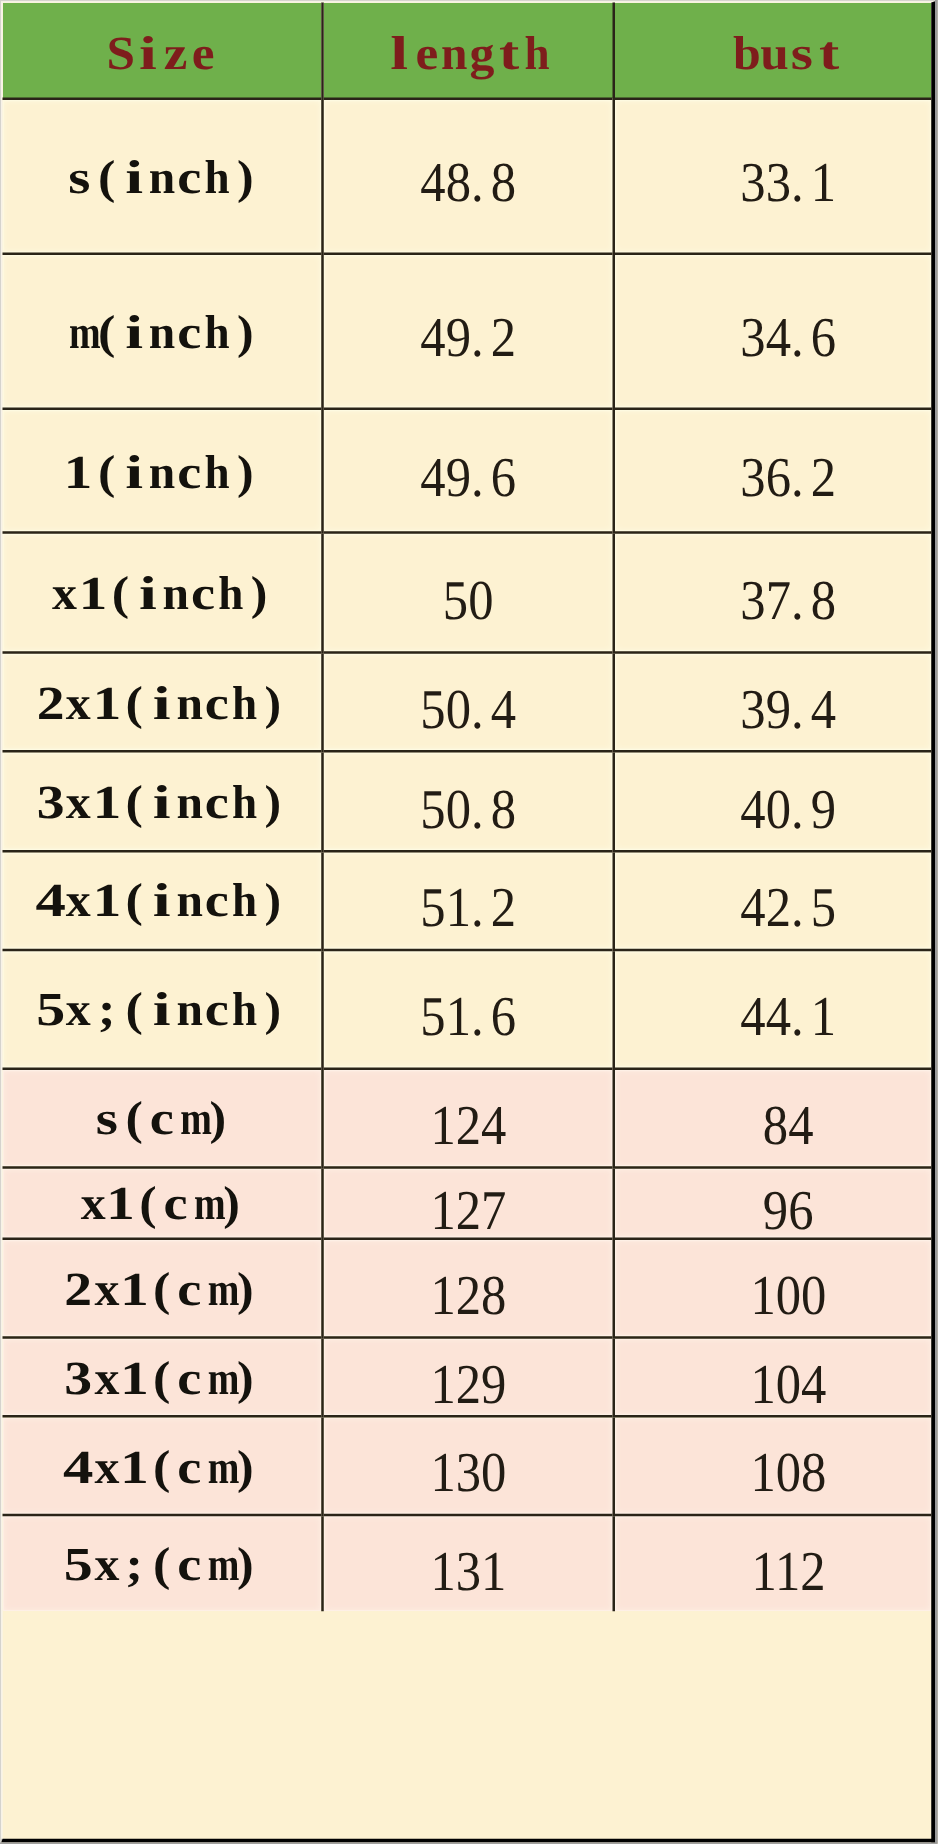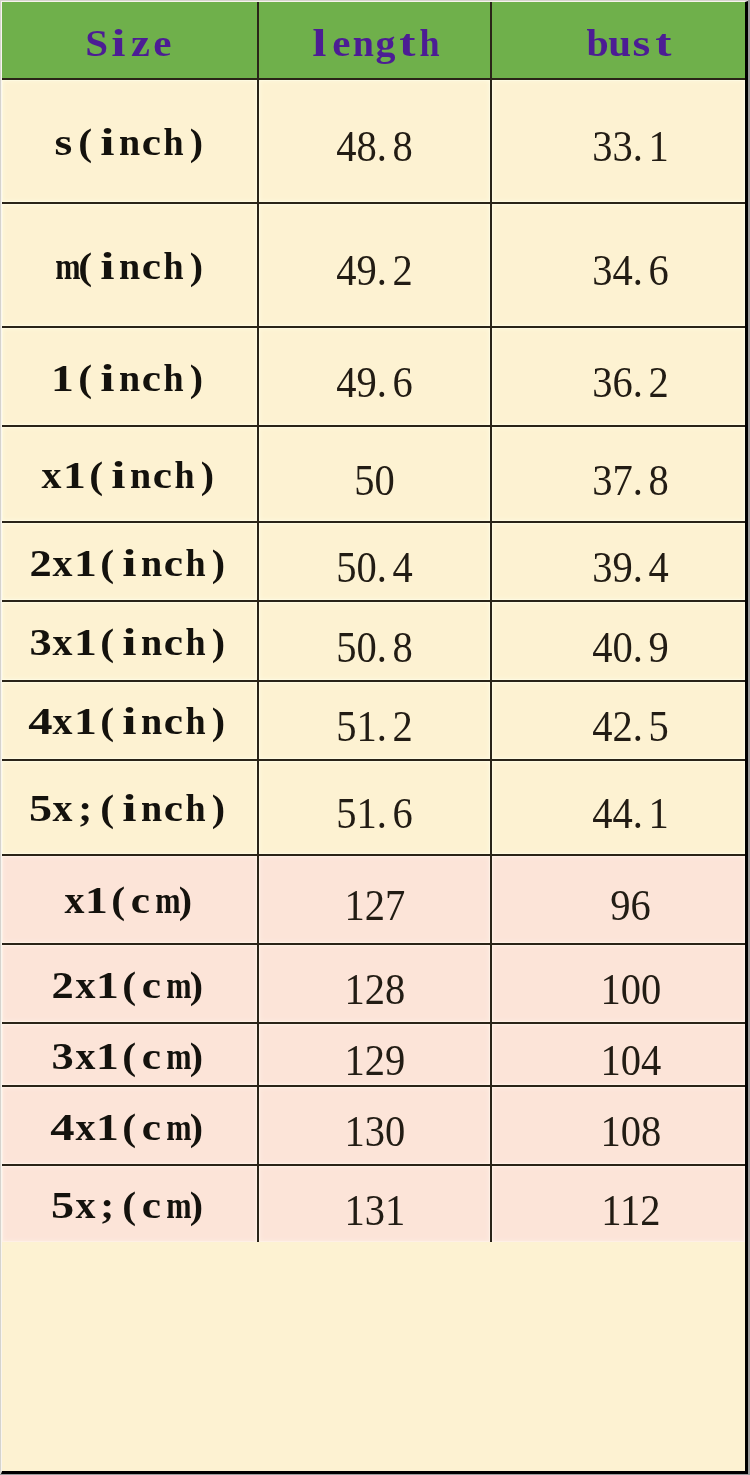--- a/index.html
+++ b/index.html
@@ -69,21 +69,21 @@
     width: 22.2px;
     text-align: center;
     overflow: visible;
   }
   .hcell > span > i, .lbl > span > i {
     display: inline-block;
     font-style: normal;
     transform: scaleX(1.07);
     transform-origin: 50% 50%;
   }
-  .hcell { color: #4c1d95; top: 3px; }
+  .hcell { color: #7f1d1d; top: 3px; }
   .lbl { color: #14120d; top: 1px; }
   .num {
     font-family: "Liberation Serif", serif;
     font-weight: normal;
     font-size: 45px;
     color: #221c14;
     line-height: 1;
     display: inline-block;
     letter-spacing: 0px;
     word-spacing: -5px;
@@ -145,21 +145,26 @@
           <tr class="inch" style="height: 79.2px;">
             <td><span class="lbl"><span><i style="transform: scaleX(1.28);">4</i></span><span><i style="transform: scaleX(1.05);">x</i></span><span><i style="transform: scaleX(1.2);">1</i></span><span><i style="transform: scaleX(1.1);">(</i></span><span><i style="transform: scaleX(1.35);">i</i></span><span><i style="transform: scaleX(1);">n</i></span><span><i style="transform: scaleX(1.14);">c</i></span><span><i style="transform: scaleX(0.95);">h</i></span><span><i style="transform: scaleX(1.05);">)</i></span></span></td>
             <td><span class="num">51. 2</span></td>
             <td class="last"><span class="num">42. 5</span></td>
           </tr>
           <tr class="inch" style="height: 95px;">
             <td><span class="lbl"><span><i style="transform: scaleX(1.22);">5</i></span><span><i style="transform: scaleX(1.05);">x</i></span><span><i style="transform: scaleX(1.1);">;</i></span><span><i style="transform: scaleX(1.1);">(</i></span><span><i style="transform: scaleX(1.35);">i</i></span><span><i style="transform: scaleX(1);">n</i></span><span><i style="transform: scaleX(1.14);">c</i></span><span><i style="transform: scaleX(0.95);">h</i></span><span><i style="transform: scaleX(1.05);">)</i></span></span></td>
             <td><span class="num">51. 6</span></td>
             <td class="last"><span class="num">44. 1</span></td>
           </tr>
-          <tr class="cm" style="height: 89px; text-decoration: underline;">
+          <tr class="cm" style="height: 79.1px;">
+            <td><span class="lbl"><span><i style="transform: scaleX(1.2);">s</i></span><span><i style="transform: scaleX(1.1);">(</i></span><span><i style="transform: scaleX(1.14);">c</i></span><span><i style="transform: scaleX(0.8);">m</i></span><span><i style="transform: scaleX(1.05);">)</i></span></span></td>
+            <td><span class="num">124</span></td>
+            <td class="last"><span class="num">84</span></td>
+          </tr>
+          <tr class="cm" style="height: 57px; text-decoration: underline;">
             <td><span class="lbl"><span><i style="transform: scaleX(1.05);">x</i></span><span><i style="transform: scaleX(1.2);">1</i></span><span><i style="transform: scaleX(1.1);">(</i></span><span><i style="transform: scaleX(1.14);">c</i></span><span><i style="transform: scaleX(0.8);">m</i></span><span><i style="transform: scaleX(1.05);">)</i></span></span></td>
             <td><span class="num">127</span></td>
             <td class="last"><span class="num">96</span></td>
           </tr>
           <tr class="cm" style="height: 79.3px;">
             <td><span class="lbl"><span><i style="transform: scaleX(1.17);">2</i></span><span><i style="transform: scaleX(1.05);">x</i></span><span><i style="transform: scaleX(1.2);">1</i></span><span><i style="transform: scaleX(1.1);">(</i></span><span><i style="transform: scaleX(1.14);">c</i></span><span><i style="transform: scaleX(0.8);">m</i></span><span><i style="transform: scaleX(1.05);">)</i></span></span></td>
             <td><span class="num">128</span></td>
             <td class="last"><span class="num">100</span></td>
           </tr>
           <tr class="cm" style="height: 63px;">

